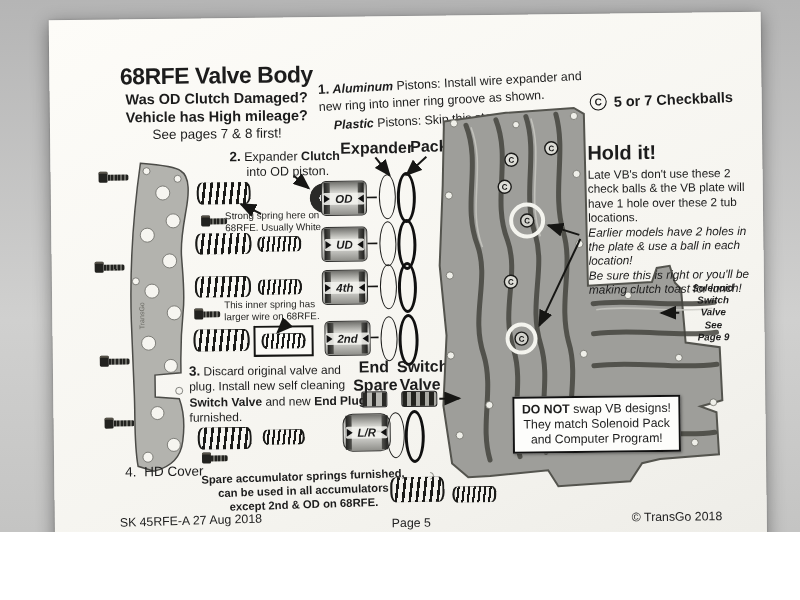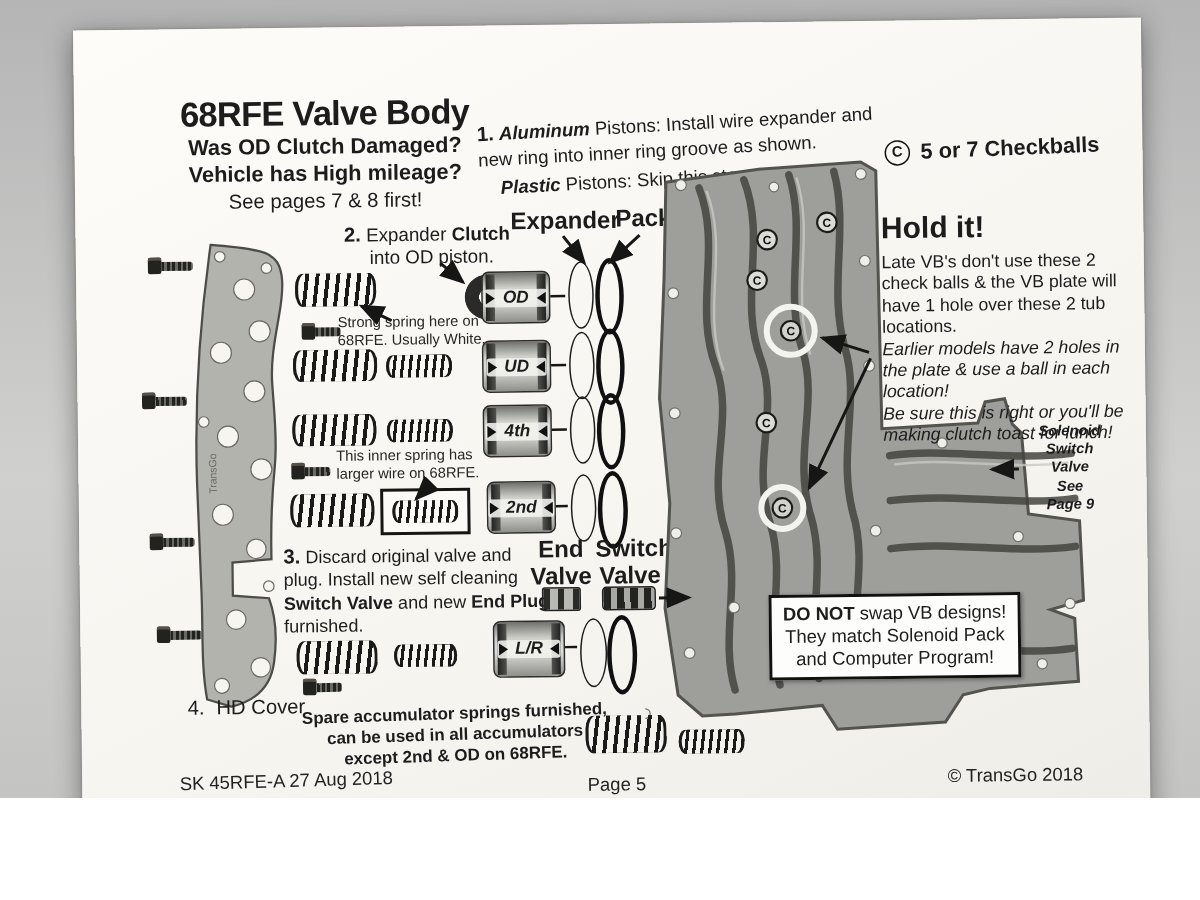--- a/index.html
+++ b/index.html
@@ -222,30 +222,30 @@
       <div class="abs ring" style="left:398px;top:262px;width:13px;height:45px;"></div>
 
       <div class="abs piston" style="left:324px;top:320px;width:44px;height:33px;">
         <div class="band l"></div>
           <div class="band r"></div>
         <span class="p-label">2nd</span>
       </div>
       <div class="abs expander" style="left:380px;top:316px;width:15px;height:43px;"></div>
       <div class="abs ring" style="left:398px;top:314px;width:14px;height:46px;"></div>
 
-      <div class="abs piston" style="left:327px;top:413px;width:46px;height:36px;">
+      <div class="abs piston" style="left:341px;top:413px;width:46px;height:36px;border-radius:10px;">
         <div class="band l"></div>
           <div class="band r"></div>
         <span class="p-label">L/R</span>
       </div>
       <div class="abs expander" style="left:385px;top:412px;width:16px;height:44px;"></div>
       <div class="abs ring" style="left:403px;top:410px;width:14px;height:47px;"></div>
 
       <div class="abs part-label pre" style="left:352px;top:358px;width:42px;">End
-Valve</div>
+Spare</div>
       <div class="abs part-label pre" style="left:396px;top:358px;width:46px;">Switch
 Valve</div>
       <div class="abs endplug" style="left:360px;top:391px;"></div>
       <div class="abs switchvalve" style="left:400px;top:391px;"></div>
 
       <svg class="abs" style="left:428px;top:106px;" width="300" height="392" viewBox="0 0 300 392">
         <path d="M18,16 L80,8 L148,4 L158,10 L160,182 L224,179 L229,165 L242,163 L247,180 L253,186 L257,240 L291,245 L293,298 L271,304 L287,310 L289,352 L230,356 L212,360 L200,378 L128,382 L118,366 L60,371 L38,372 L22,358 L14,300 L18,230 L12,160 L16,80 Z" fill="#9e9e9a" stroke="#54544e" stroke-width="2"></path>
         <g fill="none" stroke="#45453f" stroke-width="5" stroke-linecap="round" opacity="0.85">
           <path d="M40,20 C55,60 35,100 50,140 C62,175 42,210 55,250 C65,285 50,320 60,355"></path>
           <path d="M70,15 C85,55 65,95 80,135 C92,170 72,205 85,245 C95,280 80,315 90,352"></path>

